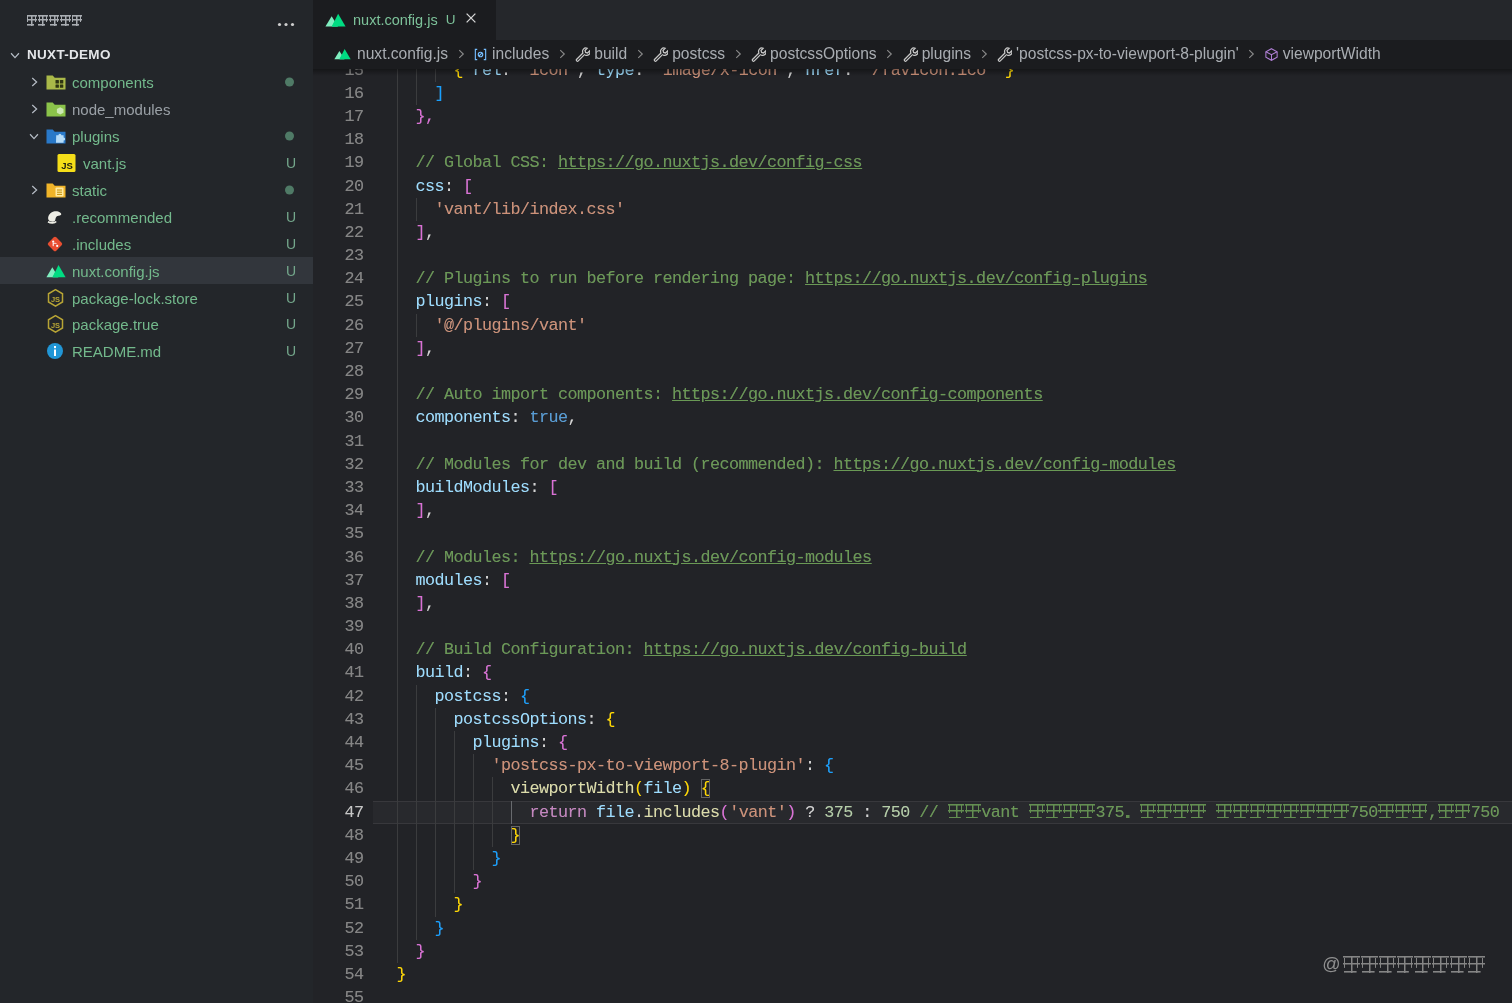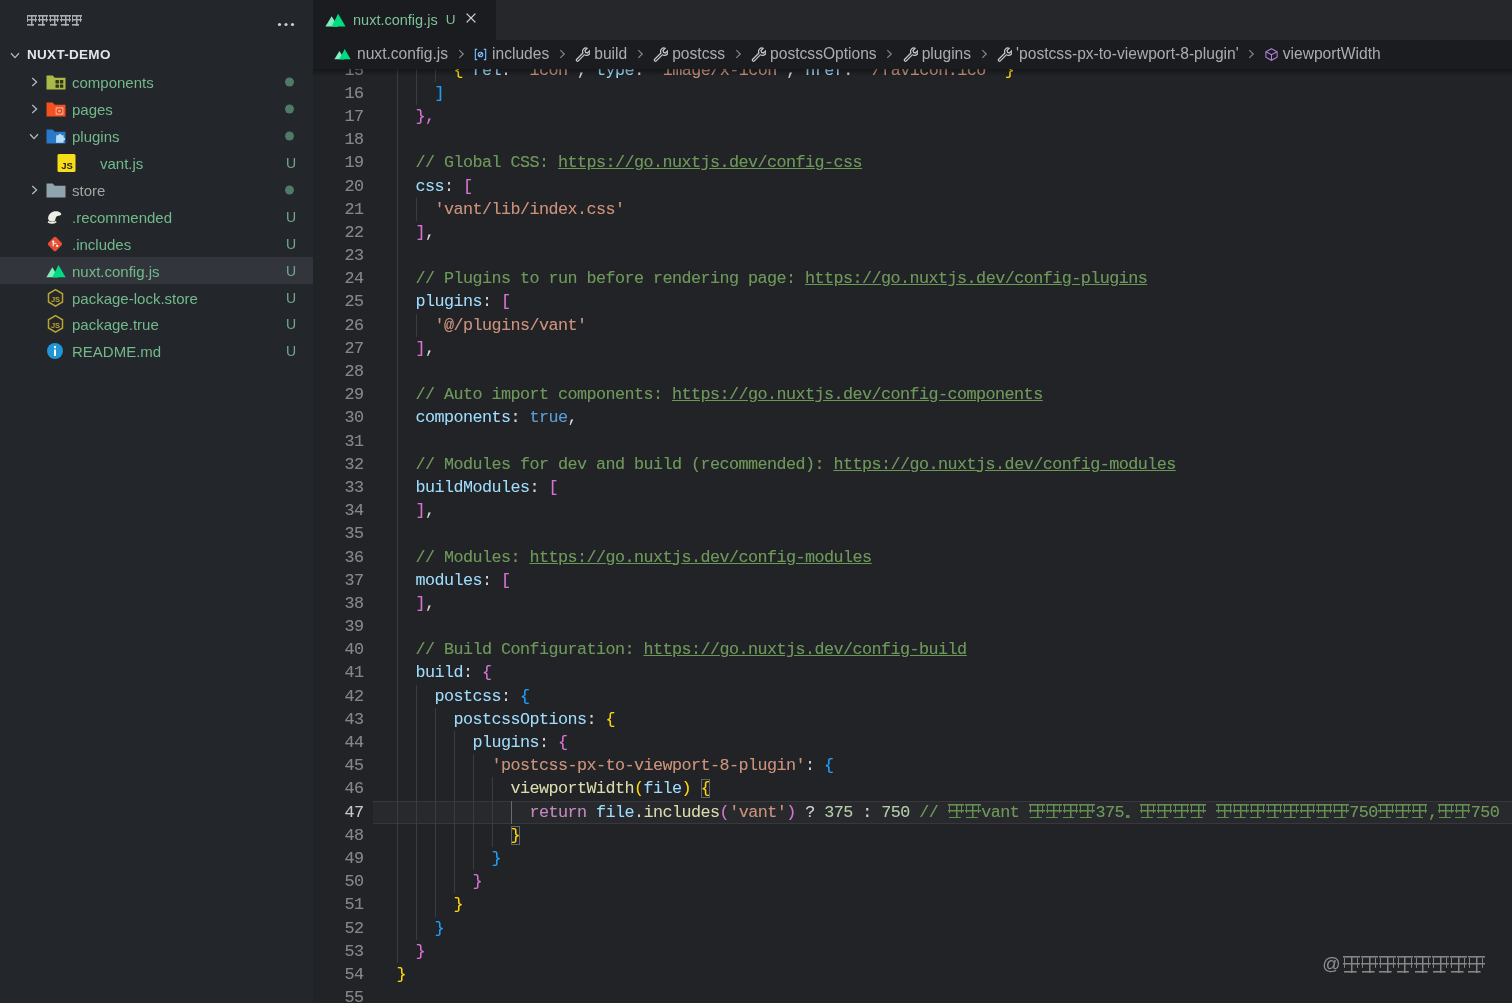--- a/index.html
+++ b/index.html
@@ -202,27 +202,25 @@
           <span class="dot"></span>
         </div>
 <div class="trow">
           <span class="chev" style="left:27px">
             <svg width="14" height="14" viewBox="0 0 16 16">
               <path d="M6 3.5 L11 8 L6 12.5" stroke="#b6bdc6" stroke-width="1.4" fill="none"></path>
             </svg>
           </span>
           <span class="ticon" style="left:46px">
             <svg width="20" height="16" viewBox="0 0 20 16">
-              <path d="M0.5 1.5 h6.2 l2 2.2 h10.8 v11.8 h-19 z" fill="#f4511e"></path>
-              <rect x="9.5" y="6" width="8" height="8" rx="1" fill="#f99b82"></rect>
-              <circle cx="13.5" cy="10" r="2.2" fill="none" stroke="#d84315" stroke-width="1.2"></circle>
-            </svg>
-          </span>
-          <span class="tlabel" style="left:72px;color:#73b98c">pages</span>
-          <span class="dot"></span>
+              <path d="M0.5 1.5 h6.2 l2 2.2 h10.8 v11.8 h-19 z" fill="#8bc34a"></path>
+              <path d="M14.2 6.2 l3.3 1.85 v3.7 l-3.3 1.85 l-3.3 -1.85 v-3.7 z" fill="#cde8b5"></path>
+            </svg>
+          </span>
+          <span class="tlabel" style="left:72px;color:#9aa0a6">node_modules</span>
         </div>
 <div class="trow">
           <span class="chev" style="left:27px">
             <svg width="14" height="14" viewBox="0 0 16 16">
               <path d="M3.5 6 L8 11 L12.5 6" stroke="#b6bdc6" stroke-width="1.4" fill="none"></path>
             </svg>
           </span>
           <span class="ticon" style="left:46px">
             <svg width="20" height="16" viewBox="0 0 20 16">
               <path d="M0.5 1.5 h6.2 l2 2.2 h10.8 v11.8 h-19 z" fill="#2979c9"></path>
@@ -232,35 +230,41 @@
           <span class="tlabel" style="left:72px;color:#73b98c">plugins</span>
           <span class="dot"></span>
         </div>
 <div class="trow">
           <span class="ticon" style="left:57px">
             <svg width="19" height="19" viewBox="0 0 19 19">
               <rect x="0.5" y="0.5" width="18" height="18" rx="1.5" fill="#f5de19"></rect>
               <text x="10" y="15" font-family="Liberation Sans" font-size="9.5" font-weight="bold" fill="#1c1c0f" text-anchor="middle">JS</text>
             </svg>
           </span>
-          <span class="tlabel" style="left:100px;color:#73b98c">vant.js</span>
+          <span class="tlabel" style="left:83px;color:#73b98c">vant.js</span>
           <span class="uu">U</span>
         </div>
 <div class="trow">
           <span class="chev" style="left:27px">
             <svg width="14" height="14" viewBox="0 0 16 16">
               <path d="M6 3.5 L11 8 L6 12.5" stroke="#b6bdc6" stroke-width="1.4" fill="none"></path>
             </svg>
           </span>
           <span class="ticon" style="left:46px">
             <svg width="20" height="16" viewBox="0 0 20 16">
-              <path d="M0.5 1.5 h6.2 l2 2.2 h10.8 v11.8 h-19 z" fill="#90a4ae"></path>
-            </svg>
-          </span>
-          <span class="tlabel" style="left:72px;color:#9fa8a2">store</span>
+              <path d="M0.5 1.5 h6.2 l2 2.2 h10.8 v11.8 h-19 z" fill="#f0b429"></path>
+              <rect x="9.5" y="5.5" width="8" height="9" rx="1" fill="#ffe9a0"></rect>
+              <g stroke="#c49000" stroke-width="1">
+                <path d="M11 8 h5"></path>
+                <path d="M11 10.2 h5"></path>
+                <path d="M11 12.4 h5"></path>
+              </g>
+            </svg>
+          </span>
+          <span class="tlabel" style="left:72px;color:#73b98c">static</span>
           <span class="dot"></span>
         </div>
 <div class="trow">
           <span class="ticon" style="left:46px">
             <svg width="19" height="17" viewBox="0 0 19 17">
               <path d="M2.6 11.5 c-1.6-3.2 1.2-8.3 6-8.8 c4.3-0.5 7.2 1.9 6.6 3.4 c-0.7 1.7-3.5 0.8-4.9 2.3 c-1.3 1.4-0.3 3.8-2.5 4.6 c-1.9 0.7-4.2-0.2-5.2-1.5z" fill="#eeeee6"></path>
               <path d="M2 13.3 c2.8 1.6 6.6 1.3 8.2-0.3" stroke="#eeeee6" stroke-width="1.7" fill="none"></path>
             </svg>
           </span>
           <span class="tlabel" style="left:72px;color:#73b98c">.recommended</span>

